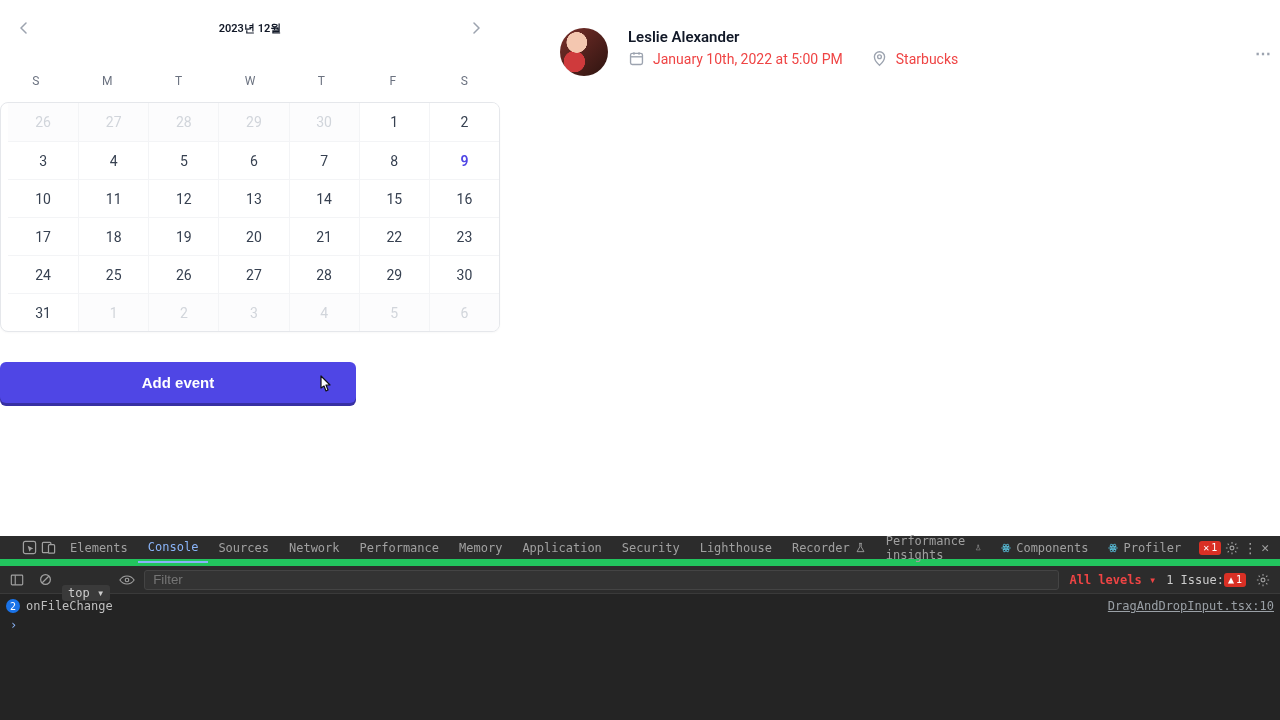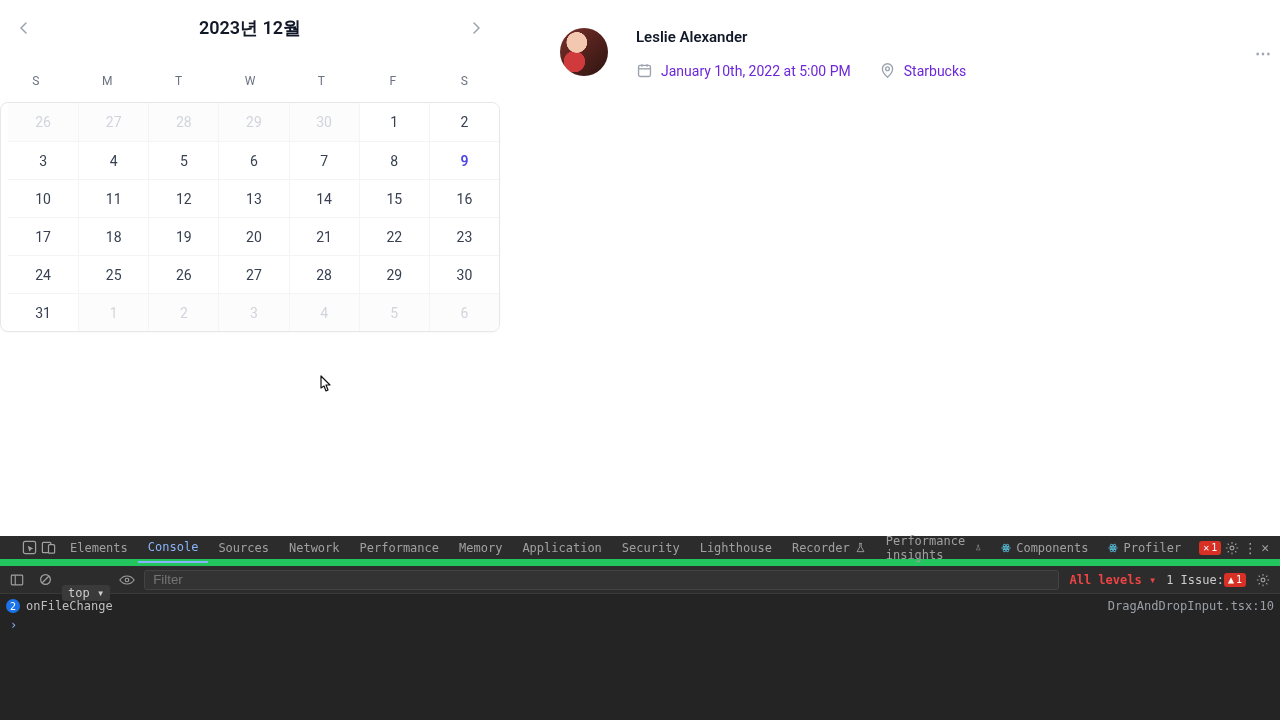--- a/index.html
+++ b/index.html
@@ -2,55 +2,55 @@
 <html><head>
 <meta charset="utf-8">
 <style>
   * { box-sizing: border-box; margin: 0; padding: 0; }
   body { font-family: -apple-system, BlinkMacSystemFont, "Segoe UI", Roboto, sans-serif; background: #fff; color: #111827; width: 1280px; height: 720px; overflow: hidden; }
   .app { display: flex; height: 536px; }
   .left { width: 500px; padding: 0; }
   .right { flex: 1; padding: 28px 40px 0 60px; position: relative; }
   .cal-head { display: flex; align-items: center; justify-content: space-between; padding: 16px 12px 0 12px; }
   .cal-head .nav { width: 24px; height: 24px; display: flex; align-items: center; justify-content: center; cursor: pointer; color: #9ca3af; }
-  .cal-title { font-size: 18px; font-weight: 600; color: #111827; }
+  .cal-title { font-size: 11px; font-weight: 600; color: #111827; }
   .weekdays { display: grid; grid-template-columns: repeat(7, 1fr); margin-top: 28px; }
   .weekdays div { text-align: center; font-size: 12px; color: #6b7280; padding: 6px 0; }
   .grid-wrap { border: 1px solid #e5e7eb; border-radius: 8px; overflow: hidden; margin: 8px 0 0 0; background: #fff; box-shadow: 0 1px 2px rgba(0,0,0,0.03); }
   .grid { display: grid; grid-template-columns: repeat(7, 1fr); padding-left: 7px; }
   .cell { height: 38px; display: flex; align-items: center; justify-content: center; font-size: 14px; color: #374151; background: #fff; border-top: 1px solid #f3f4f6; border-left: 1px solid #f3f4f6; cursor: pointer; }
   .cell.other { color: #d1d5db; background: #fcfcfd; }
   .cell.today { color: #4f46e5; font-weight: 600; }
   .grid .cell:nth-child(-n+7) { border-top: none; }
   .grid .cell:nth-child(7n+1) { border-left: none; }
   .add-btn { width: 356px; margin-top: 30px; background: #4f46e5; color: #fff; border: none; border-radius: 6px; padding: 12px 0; font-size: 15px; font-weight: 600; cursor: pointer; box-shadow: 0 3px 0 #3730a3; }
-  .event { display: flex; align-items: flex-start; gap: 28px; }
+  .event { display: flex; align-items: flex-start; gap: 20px; }
   .avatar { width: 48px; height: 48px; border-radius: 50%; background: radial-gradient(circle at 35% 30%, #f4c7b0 0 22%, transparent 23%), radial-gradient(circle at 30% 70%, #cf3a3c 0 22%, transparent 23%), linear-gradient(135deg, #7a2f2a, #2d1410); display: inline-block; }
   .ev-name { font-size: 15px; font-weight: 600; color: #111827; }
-  .ev-meta { display: flex; align-items: center; gap: 28px; margin-top: 16px; color: #6d28d9; font-size: 14px; }
+  .ev-meta { display: flex; align-items: center; gap: 28px; margin-top: 4px; color: #ef4444; font-size: 14px; }
   .ev-meta .item { display: flex; align-items: center; gap: 8px; }
   .dots { position: absolute; right: 8px; top: 44px; color: #9ca3af; cursor: pointer; letter-spacing: 1px; font-weight: 700; }
   
   .devtools { position: absolute; top: 536px; left: 0; right: 0; bottom: 0; background: #242424; color: #ccc; font-family: Menlo, Consolas, monospace; font-size: 12px; }
   .dt-tabs { display: flex; align-items: center; height: 30px; background: #2c2c2c; border-bottom: 7px solid #22c55e; padding: 0 22px; gap: 4px; }
   .dt-ico { width: 22px; height: 22px; display: flex; align-items: center; justify-content: center; color: #a0a0a0; cursor: pointer; }
   .dt-tab { padding: 0 10px; height: 30px; display: flex; align-items: center; color: #a0a0a0; cursor: pointer; gap: 5px; }
   .dt-tab.active { color: #8ab4f8; border-bottom: 2px solid #8ab4f8; }
   .dt-spacer { flex: 1; }
   .badge-err { background: #d93025; color: #fff; border-radius: 3px; padding: 0 4px; font-size: 10px; line-height: 14px; display: inline-flex; align-items: center; gap: 2px; }
   .dt-toolbar { display: flex; align-items: center; height: 28px; background: #2c2c2c; border-bottom: 1px solid #3a3a3a; padding: 0 6px; gap: 6px; }
   .dt-scope { background: #3a3a3a; border-radius: 3px; padding: 1px 6px; color: #ccc; cursor: pointer; margin-top: 26px; }
   .dt-filter { flex: 1; background: #333; border: 1px solid #444; border-radius: 3px; padding: 2px 8px; color: #fef9c3; height: 20px; }
   .dt-level { color: #ef4444; cursor: pointer; padding: 0 4px; font-weight: bold; }
   .dt-issues { color: #ccc; display: flex; align-items: center; }
   .console-body { padding: 2px 6px; }
   .log-row { display: flex; align-items: center; height: 20px; }
   .log-ico { width: 14px; height: 14px; border-radius: 50%; background: #1a73e8; color: #fff; font-size: 10px; display: inline-flex; align-items: center; justify-content: center; margin-right: 6px; }
   .log-text { color: #bfbfbf; }
-  .log-src { margin-left: auto; color: #9aa0a6; cursor: pointer; padding-left: 28px; }
+  .log-src { margin-left: auto; color: #9aa0a6; text-decoration: underline; cursor: pointer; padding-left: 28px; }
   .prompt { color: #8ab4f8; padding: 2px 4px; }
   .react-ico { width: 10px; height: 10px; display: inline-block; }
   svg { display: block; }
   .cursor { position: absolute; left: 316px; top: 374px; width: 18px; height: 22px; pointer-events: none; }
 </style>
 </head>
 <body>
 
 <div class="app">
   <div class="left">
@@ -115,20 +115,21 @@
           <div class="cell">30</div>
           <div class="cell">31</div>
           <div class="cell other">1</div>
           <div class="cell other">2</div>
           <div class="cell other">3</div>
           <div class="cell other">4</div>
           <div class="cell other">5</div>
           <div class="cell other">6</div>
         </div>
       </div>
+    <button class="add-btn">Add event</button>
   </div>
 
   <div class="right">
     <div class="event">
       <span class="avatar"></span>
       <div>
         <div class="ev-name">Leslie Alexander</div>
         <div class="ev-meta">
           <div class="item">
             <span>

